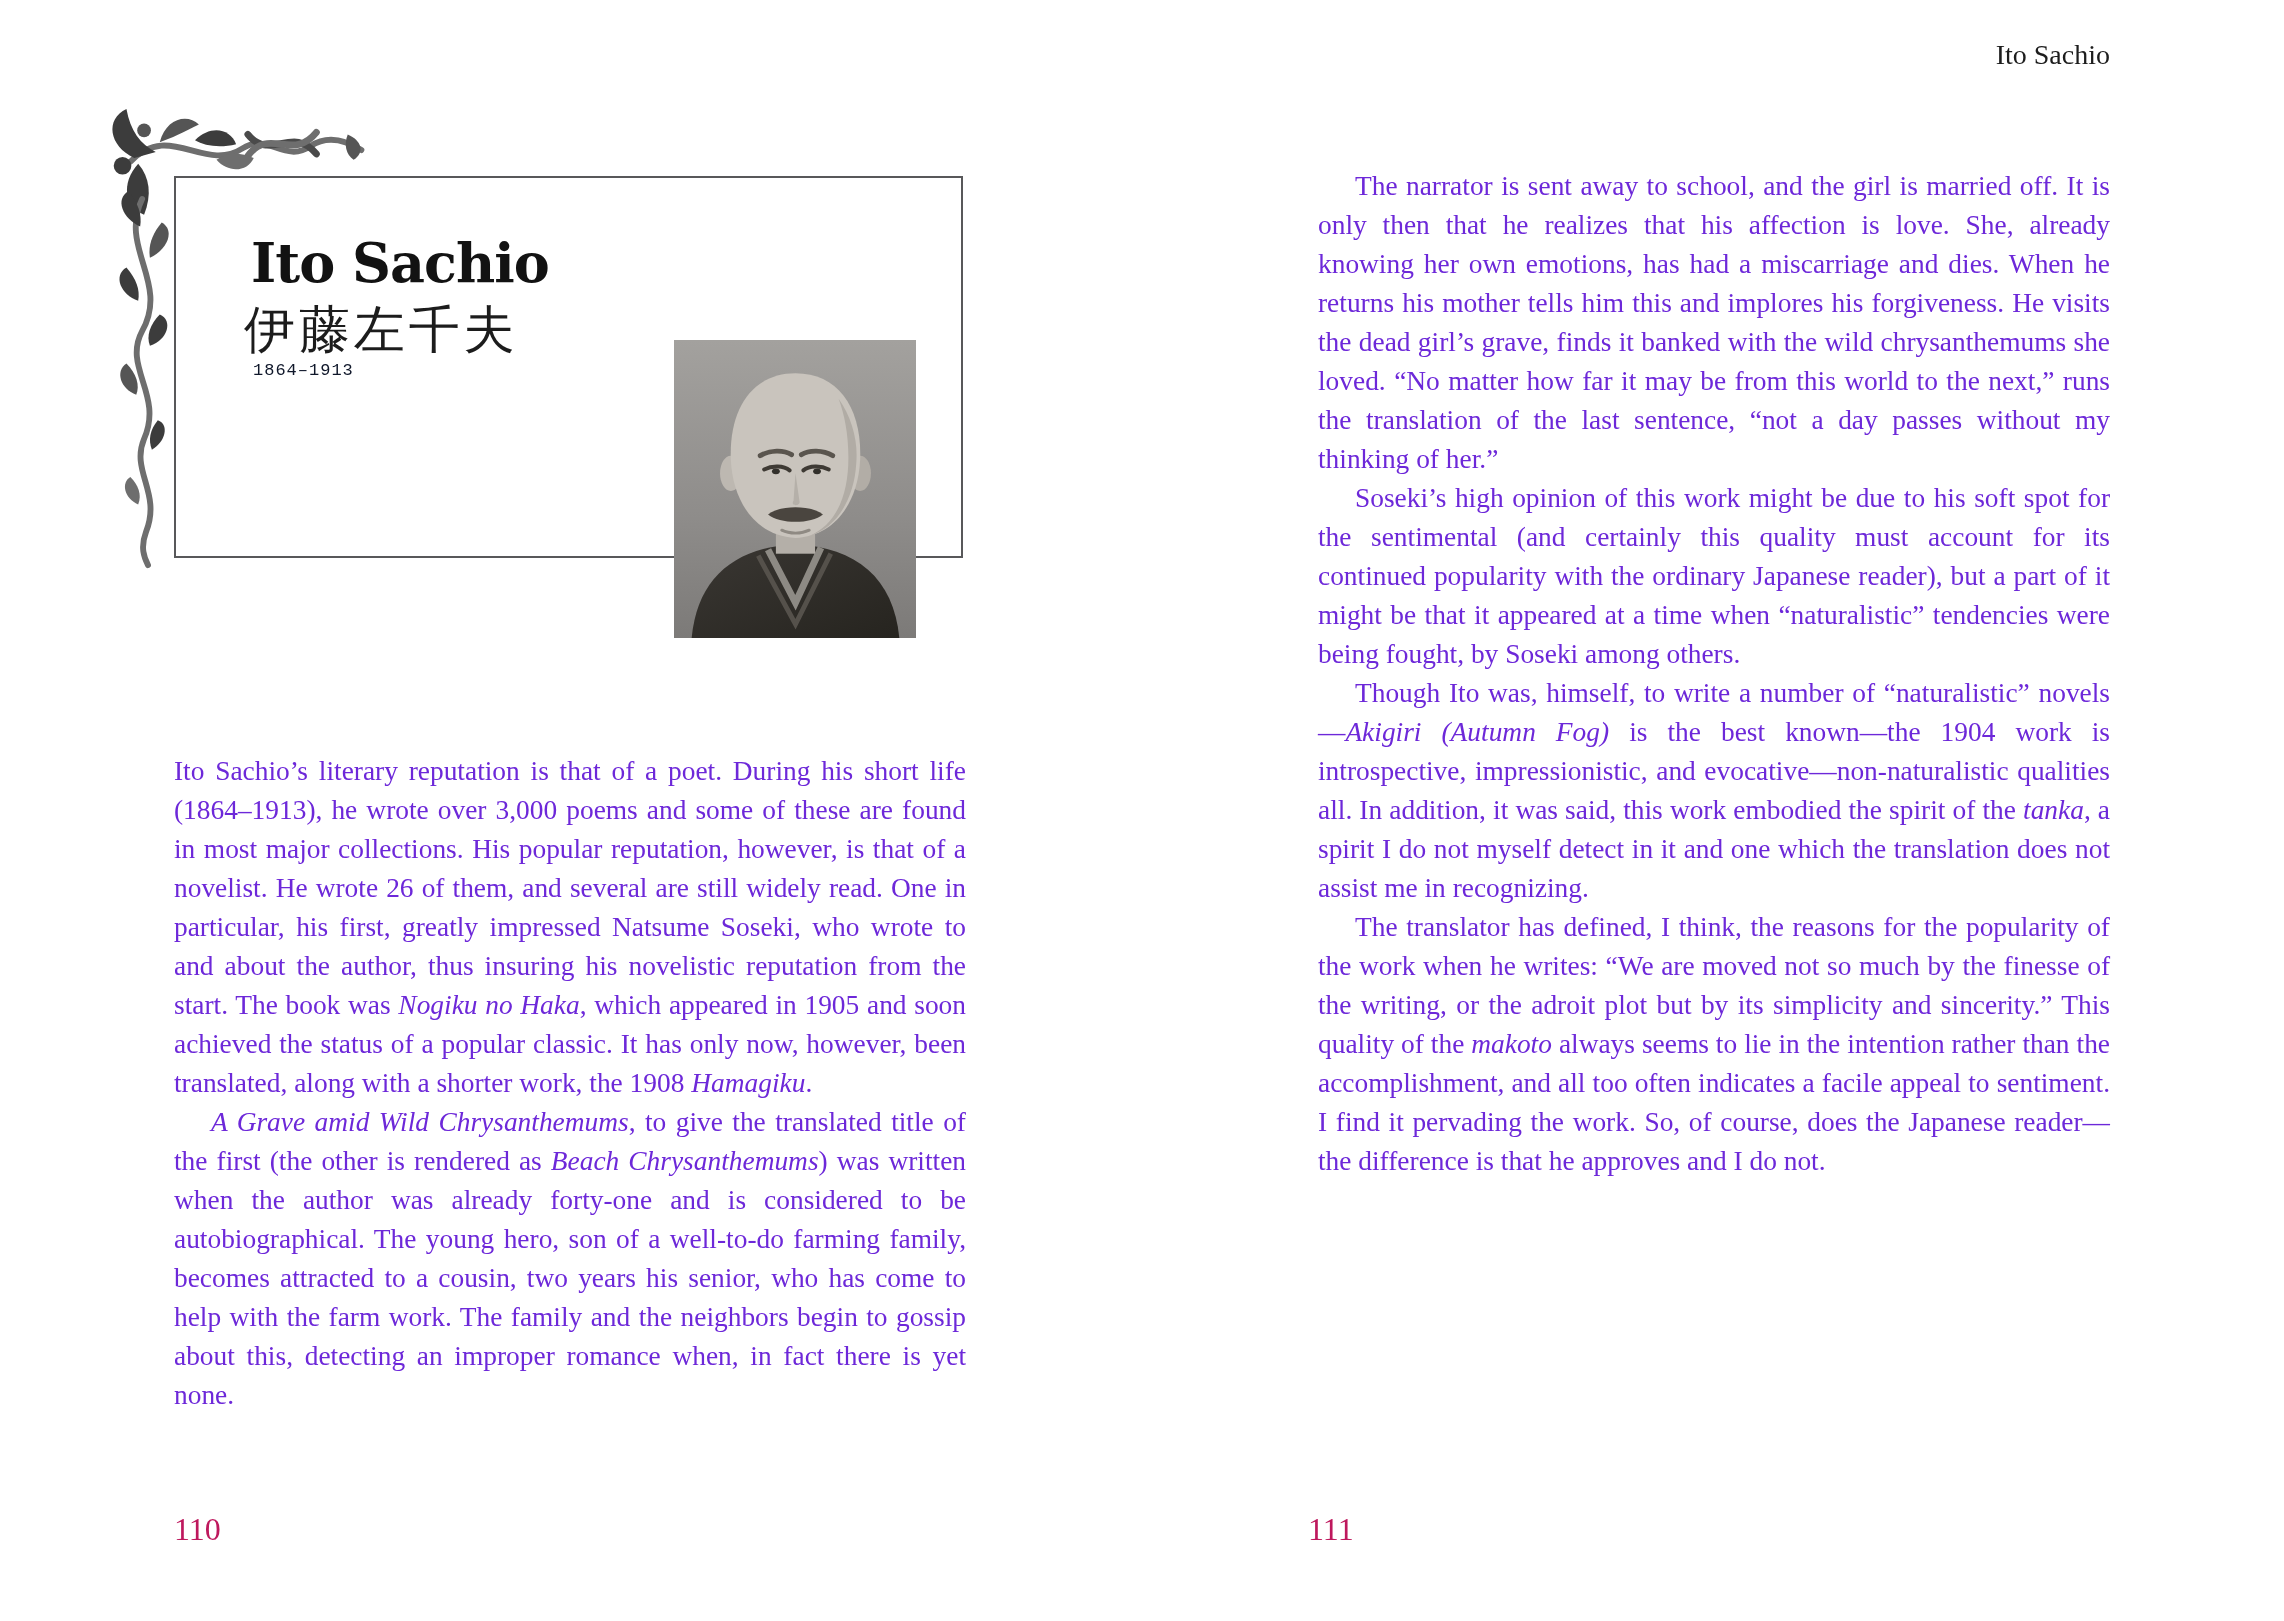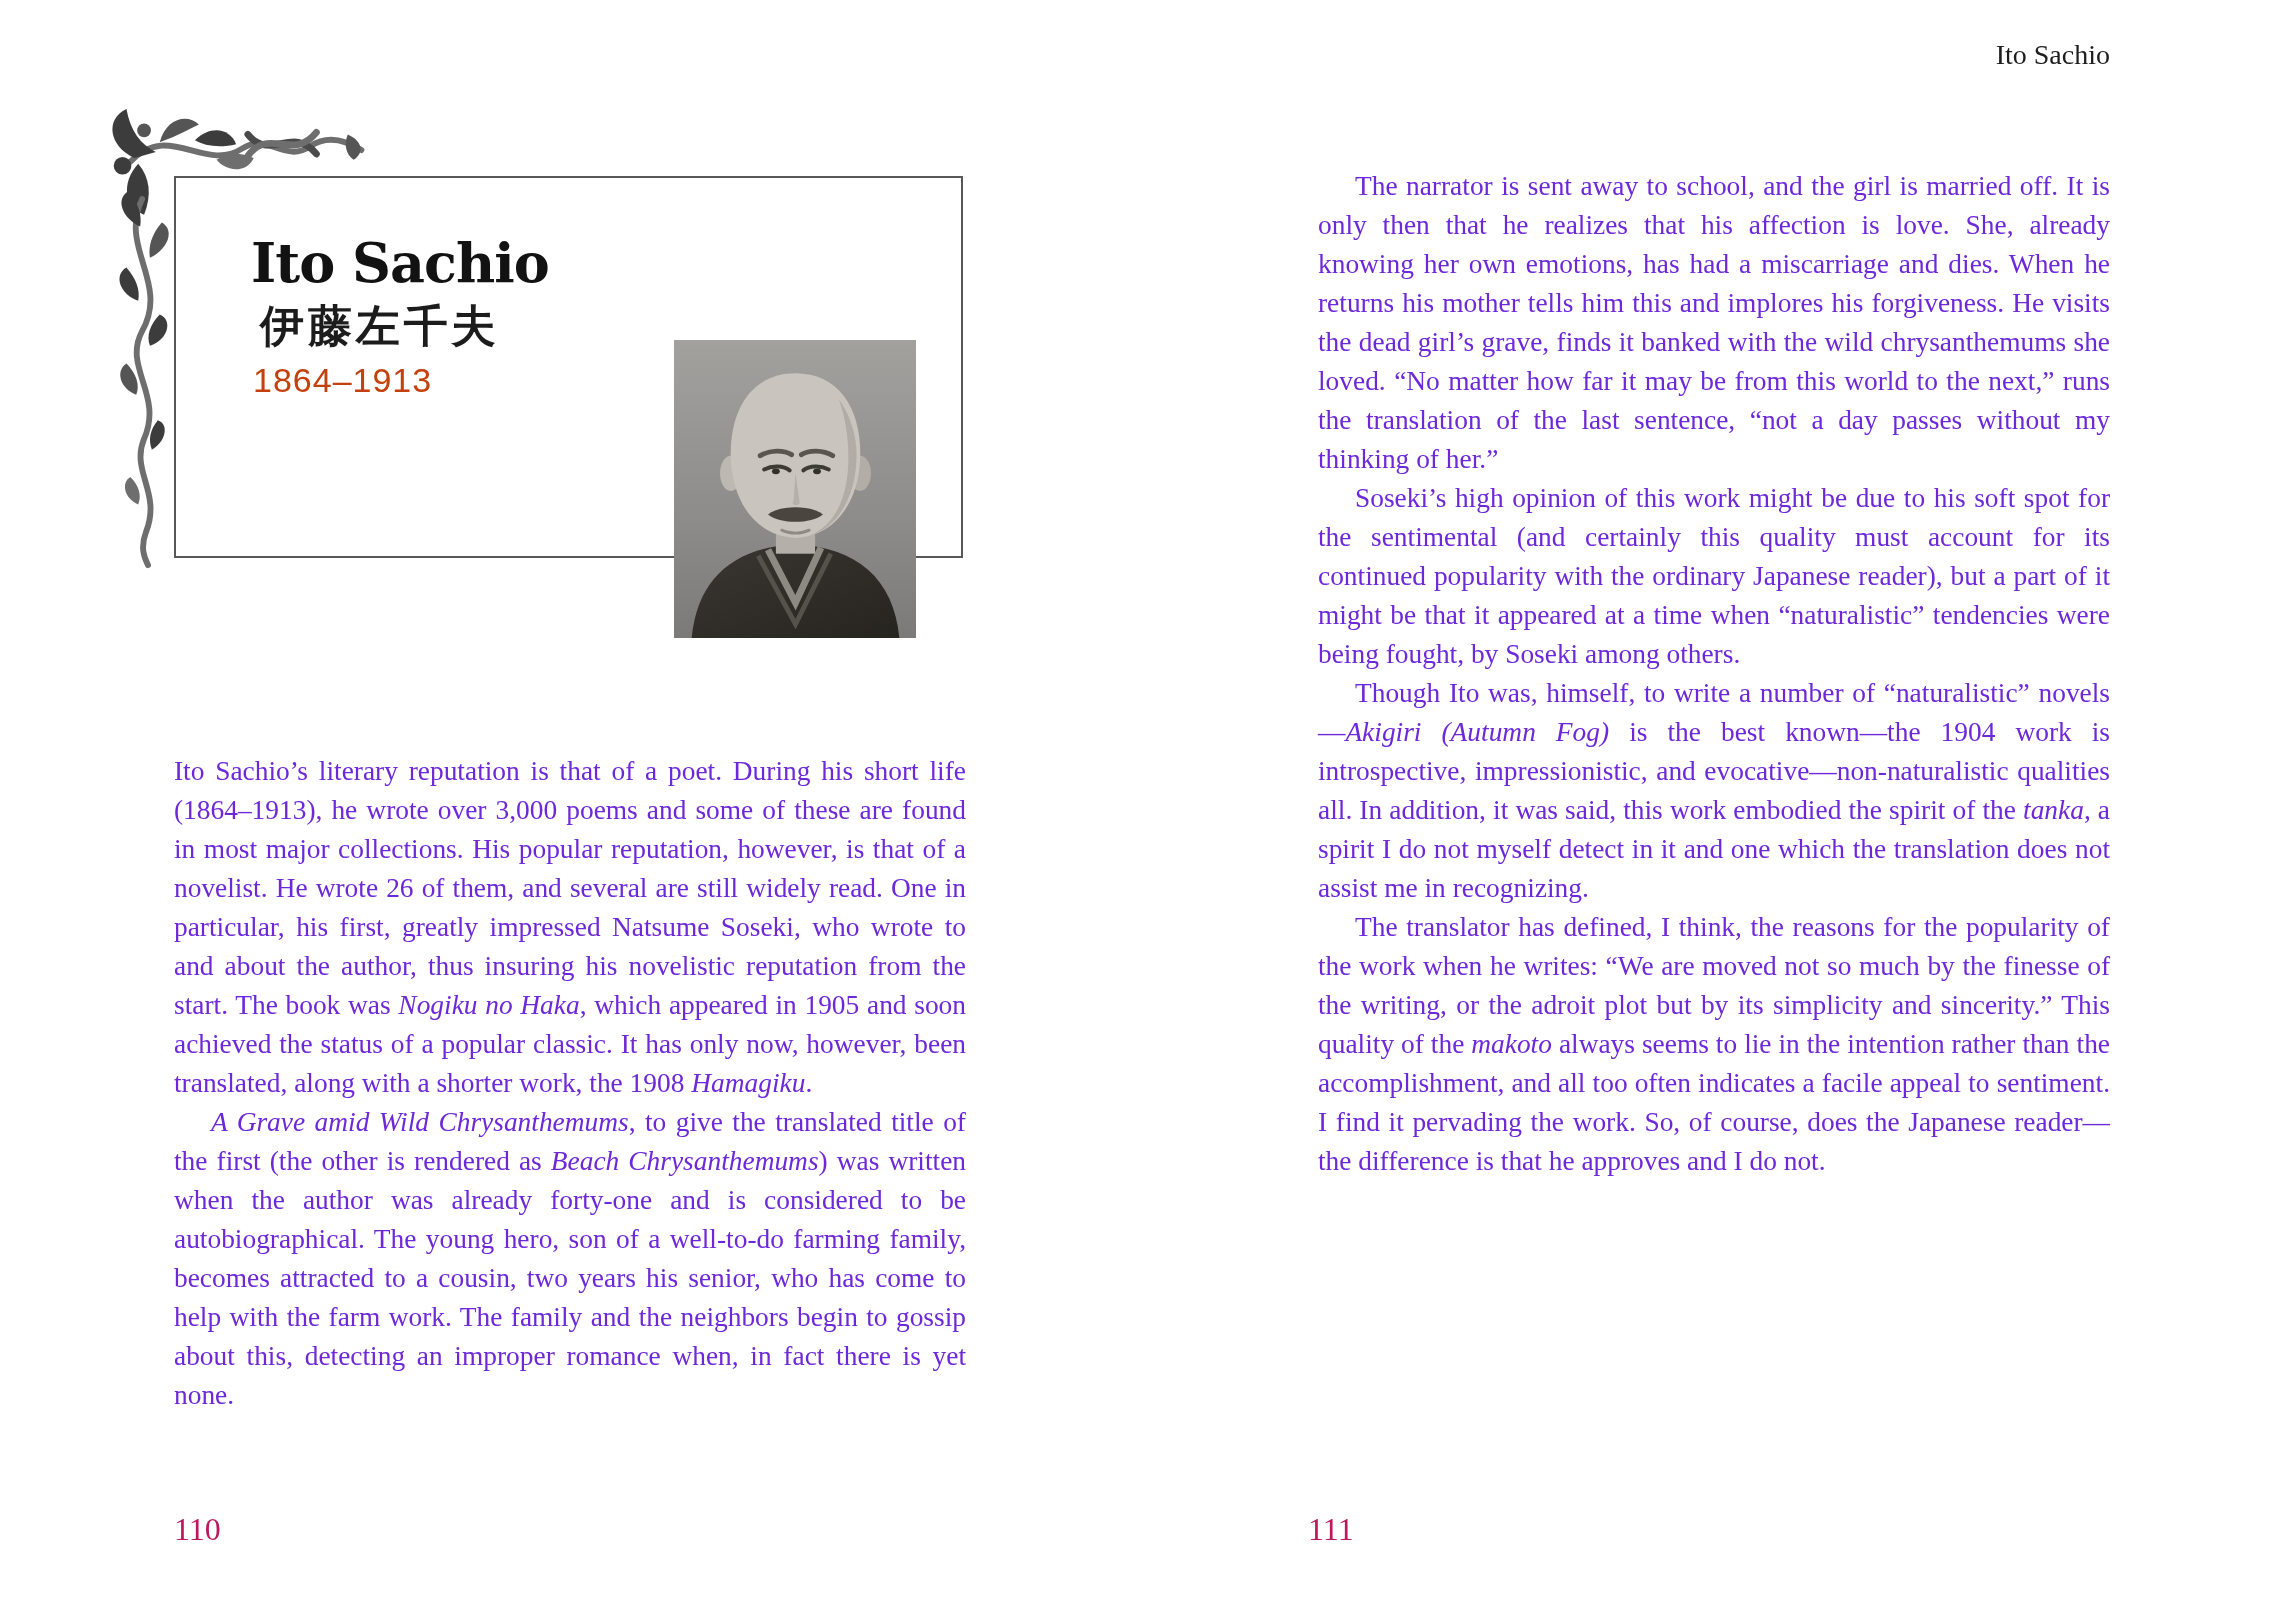--- a/index.html
+++ b/index.html
@@ -13,27 +13,27 @@
     position:absolute;left:174px;top:176px;width:785px;height:378px;
     border:2.9px solid #58585a;background:#ffffff;
   }
   .ornament{position:absolute;left:101px;top:101px;width:280px;height:476px;pointer-events:none;}
   .name-en{
     position:absolute;left:251px;top:235px;margin:0;
     font-family:"DejaVu Serif", serif;font-weight:700;
     font-size:54px;line-height:1.05;letter-spacing:-1px;color:#121212;
   }
   .name-jp{
-    position:absolute;left:260px;top:302px;
-    font-family:"Liberation Sans", sans-serif;font-weight:700;
-    font-size:44px;line-height:1.1;color:#1c1c1c;letter-spacing:3.9px;
+    position:absolute;left:244px;top:302px;
+    font-family:"Liberation Sans", sans-serif;font-weight:400;
+    font-size:51px;line-height:1.1;color:#1c1c1c;letter-spacing:3.9px;
   }
   .dates{
     position:absolute;left:253px;top:361px;
-    font-family:Liberation Sans, sans-serif;font-size:34px;color:#c2410c;
+    font-family:Liberation Mono, monospace;font-size:17px;color:#0f172a;
     letter-spacing:1px;
   }
   .portrait{
     position:absolute;left:674px;top:340px;width:242px;height:298px;
     overflow:hidden;background:#8e8c8a;
   }
   .portrait svg{display:block;width:100%;height:100%;}
   
   .body-text{
     position:absolute;width:792px;

